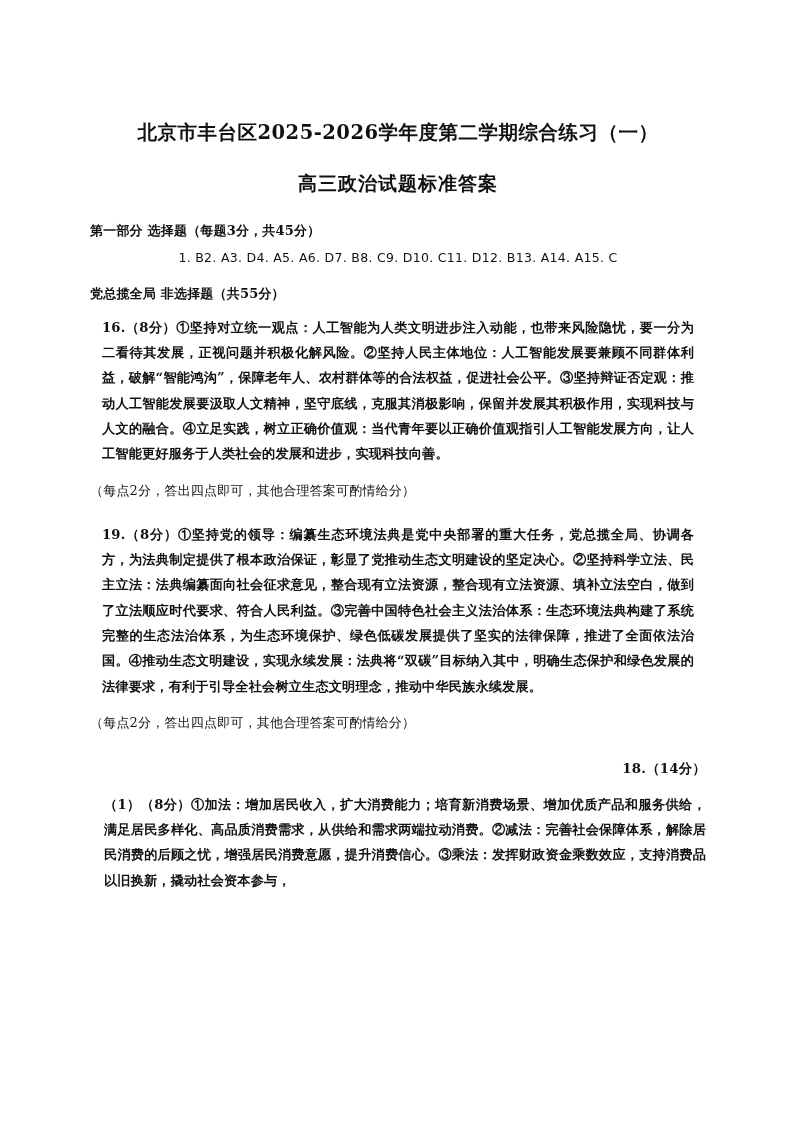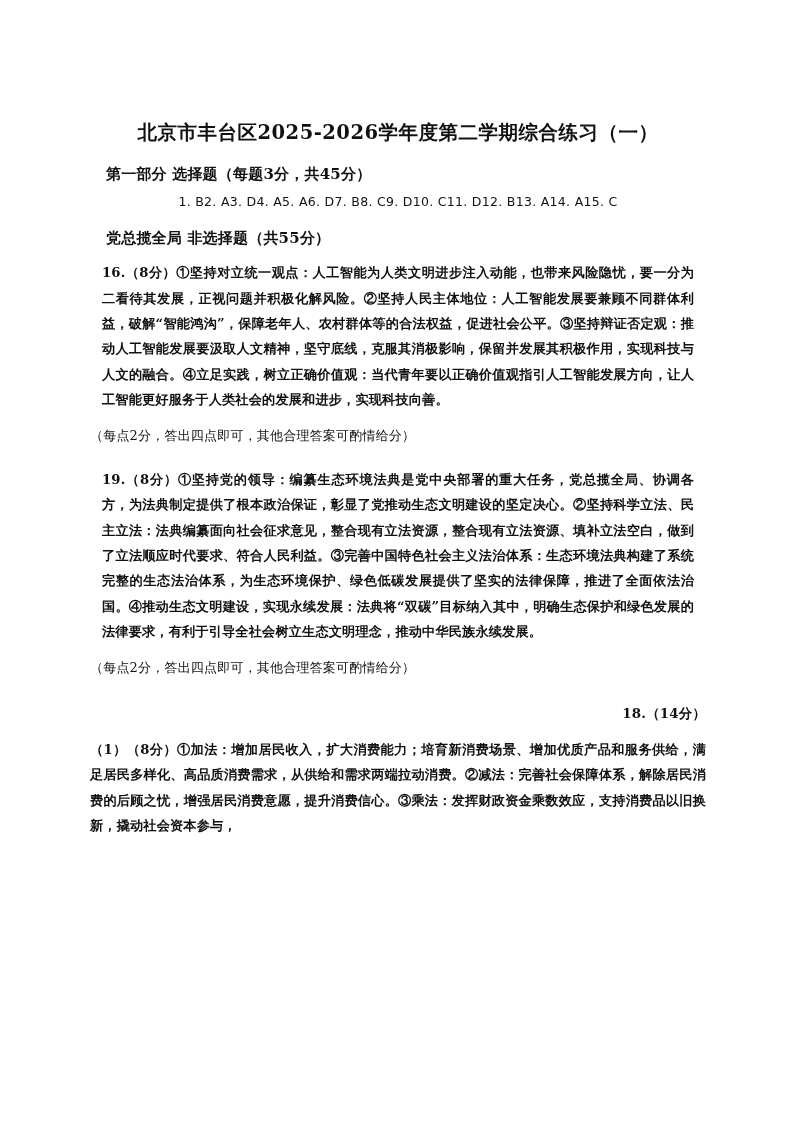--- a/index.html
+++ b/index.html
@@ -37,23 +37,23 @@
   }
   .doc-subtitle {
     font-size: 19px;
     font-weight: bold;
     text-align: center;
     letter-spacing: 1px;
     line-height: 1.5;
     margin: 22px 0 24px 0;
   }
   .section-head {
-    font-size: 15px;
+    font-size: 13px;
     font-weight: bold;
-    margin: 18px 0 10px 16px;
+    margin: 18px 0 10px 0;
     letter-spacing: 0.2px;
   }
   .choice-line {
     font-size: 12.5px;
     margin: 0 0 20px 0;
     letter-spacing: 0.3px;
     font-family: "DejaVu Sans", "Liberation Sans", sans-serif;
     text-align: center;
   }
   .q-block {
@@ -81,30 +81,31 @@
     letter-spacing: 0.2px;
     text-align: right;
   }
   .q-sub {
     font-size: 13.2px;
     line-height: 1.92;
     text-align: justify;
     text-justify: inter-ideograph;
     font-weight: bold;
     letter-spacing: 0.15px;
-    margin: 14px 0 0 0;
+    margin: 14px 0 0 14px;
   }
 </style>
 </head>
 <body>
 
 <div class="page">
   <div class="content">
 
     <h1 class="doc-title">北京市丰台区2025-2026学年度第二学期综合练习（一）</h1>
+    <h2 class="doc-subtitle">高三政治试题标准答案</h2>
 
     <div class="section-head">第一部分  选择题（每题3分，共45分）</div>
     <div class="choice-line">1. B2. A3. D4. A5. A6. D7. B8. C9. D10. C11. D12. B13. A14. A15. C</div>
 
     <div class="section-head">党总揽全局  非选择题（共55分）</div>
 
     <div class="q-block">
       <p class="q-body"><span>16.</span><span>（8分）</span><span>①坚持对立统一观点：人工智能为人类文明进步注入动能，也带来风险隐忧，要一分为二看待其发展，正视问题并积极化解风险。②坚持人民主体地位：人工智能发展要兼顾不同群体利益，破解“智能鸿沟”，保障老年人、农村群体等的合法权益，促进社会公平。③坚持辩证否定观：推动人工智能发展要汲取人文精神，坚守底线，克服其消极影响，保留并发展其积极作用，实现科技与人文的融合。④立足实践，树立正确价值观：当代青年要以正确价值观指引人工智能发展方向，让人工智能更好服务于人类社会的发展和进步，实现科技向善。</span></p>
       <p class="q-note">（每点2分，答出四点即可，其他合理答案可酌情给分）</p>
     </div>

